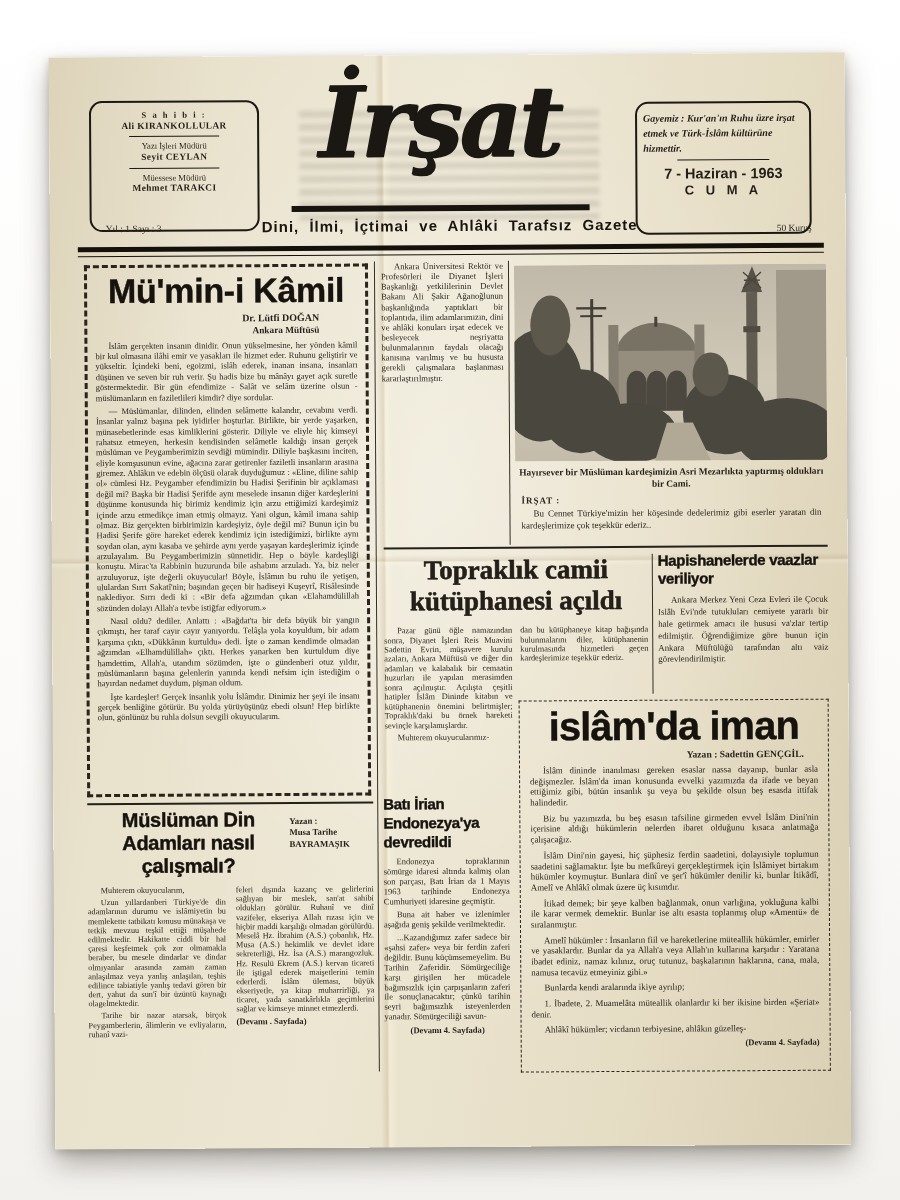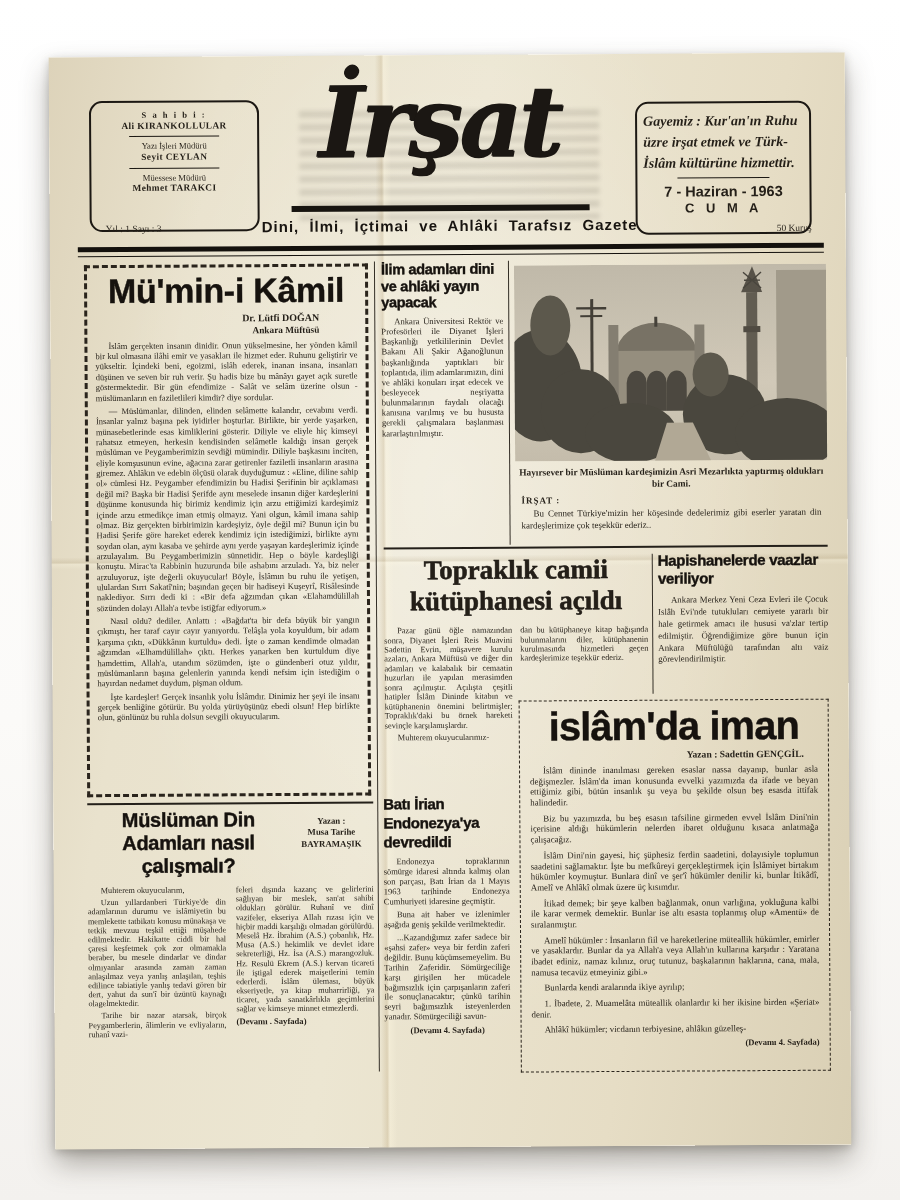--- a/index.html
+++ b/index.html
@@ -29,21 +29,21 @@
   
   .mh-box{position:absolute;border:2.5px solid #1c1813;border-radius:13px;
     text-align:center;font-size:8.6px;line-height:1.25;padding:7px 6px 4px;}
   .mh-box .sep{width:58%;height:0;border-top:1px solid #1c1813;margin:4px auto;}
   .mh-bold{font-weight:bold;font-size:9.3px;letter-spacing:.4px;}
   .title{position:absolute;left:230px;top:18px;width:320px;text-align:center;
     font-family:"DejaVu Serif", serif;font-style:italic;font-weight:bold;
     font-size:98px;line-height:1;letter-spacing:-4px;color:#1b1713;
     text-shadow:1px 1px 0 #1b1713;}
   .title-bar{position:absolute;left:242px;top:150px;width:298px;height:6px;background:#171410;}
-  .motto{font-style:italic;font-size:14px;line-height:1.5;font-weight:bold;}
+  .motto{font-style:italic;font-size:10px;line-height:1.5;font-weight:bold;}
   .mh-date{font-family:"Liberation Sans",sans-serif;font-weight:bold;font-size:14.5px;margin-top:3px;}
   .mh-day{font-family:"Liberation Sans",sans-serif;font-weight:bold;font-size:13px;letter-spacing:4px;}
   .issue{position:absolute;left:56px;top:167px;font-size:9.5px;}
   .tagline{position:absolute;left:200px;top:162px;width:400px;text-align:center;
     font-family:"Liberation Sans",sans-serif;font-weight:bold;font-size:15px;letter-spacing:1px;
     word-spacing:5px;color:#181410;}
   .price{position:absolute;right:34px;top:170px;font-size:9.5px;}
   .rule-thick{position:absolute;left:28px;right:22px;top:190px;height:4px;
     border-top:5px solid #14110d;border-bottom:1.5px solid #14110d;}
   
@@ -57,21 +57,21 @@
   .mumin{position:absolute;left:34px;top:208px;width:284px;height:532px;
     border:3px dashed #2a241c;padding:4px 8px;box-sizing:border-box;}
   .mumin h1{margin:2px 0 0;text-align:center;font-size:34px;line-height:1.05;}
   .mumin .auth{ text-align:right;padding-right:38px;font-weight:bold;font-size:10px;line-height:1.3;margin:2px 0 4px;}
   .mumin .auth .at{font-weight:bold;font-size:9.3px;}
   .mumin .bod{font-size:8.5px;line-height:1.22;}
   
   .dinadam{position:absolute;left:34px;top:752px;width:286px;}
   .dinadam .hd{display:flex;align-items:flex-start;}
   .dinadam h2{margin:0;flex:1;text-align:center;font-size:20px;line-height:1.15;}
-  .dinadam .by{width:84px;text-align:center;font-size:8.8px;font-weight:bold;line-height:1.3;padding-top:8px;}
+  .dinadam .by{width:84px;font-size:8.8px;font-weight:bold;line-height:1.3;padding-top:8px;}
   .dinadam .cols{display:flex;gap:10px;margin-top:8px;font-size:8.2px;line-height:1.12;}
   .dinadam .c{flex:1;}
   
   .ilim{position:absolute;left:331px;top:206px;width:122px;font-size:8.6px;line-height:1.18;}
   .ilim h2{margin:0 0 5px;font-size:14.5px;line-height:1.15;}
   
   .photo{position:absolute;left:464px;top:211px;width:312px;}
   .photo svg{display:block;width:312px;height:196px;filter:sepia(.18) contrast(.95);}
   .cap{font-weight:bold;font-size:9.4px;text-align:center;line-height:1.3;margin-top:5px;}
   .irsat-note{font-size:9px;line-height:1.35;margin-top:4px;padding:0 6px;}
@@ -148,21 +148,20 @@
       </div>
       <div class="bod">
         <p>İslâm gerçekten insanın dinidir. Onun yükselmesine, her yönden kâmil bir kul olmasına ilâhi emir ve yasakları ile hizmet eder. Ruhunu geliştirir ve yükseltir. İçindeki beni, egoizmi, islâh ederek, inanan insana, insanları düşünen ve seven bir ruh verir. Şu hadis bize bu mânâyı gayet açık suretle göstermektedir. Bir gün efendimize - Salât ve selâm üzerine olsun - müslümanların en faziletlileri kimdir? diye sordular.</p>
         <p>— Müslümanlar, dilinden, elinden selâmette kalandır, cevabını verdi. İnsanlar yalnız başına pek iyidirler hoşturlar. Birlikte, bir yerde yaşarken, münasebetlerinde esas kimliklerini gösterir. Diliyle ve eliyle hiç kimseyi rahatsız etmeyen, herkesin kendisinden selâmetle kaldığı insan gerçek müslüman ve Peygamberimizin sevdiği mümindir. Diliyle başkasını inciten, eliyle komşusunun evine, ağacına zarar getirenler faziletli insanların arasına giremez. Ahlâkın ve edebin ölçüsü olarak duyduğumuz : «Eline, diline sahip ol» cümlesi Hz. Peygamber efendimizin bu Hadisi Şerifinin bir açıklaması değil mi? Başka bir Hadisi Şerifde aynı meselede insanın diğer kardeşlerini düşünme konusunda hiç birimiz kendimiz için arzu ettiğimizi kardeşimiz içinde arzu etmedikçe iman etmiş olmayız. Yani olgun, kâmil imana sahip olmaz. Biz gerçekten birbirimizin kardeşiyiz, öyle değil mi? Bunun için bu Hadisi Şerife göre hareket ederek kendimiz için istediğimizi, birlikte aynı soydan olan, aynı kasaba ve şehirde aynı yerde yaşayan kardeşlerimiz içinde arzulayalım. Bu Peygamberimizin sünnetidir. Hep o böyle kardeşliği konuştu. Mirac'ta Rabbinin huzurunda bile ashabını arzuladı. Ya, biz neler arzuluyoruz, işte değerli okuyucular! Böyle, İslâmın bu ruhu ile yetişen, ululardan Sırrı Sakatî'nin; başından geçen bir hadiseyi Kuşeyrî, Risâlesinde naklediyor. Sırrı dedi ki : «Bir defa ağzımdan çıkan «Elahamdülillah sözünden dolayı Allah'a tevbe istiğfar ediyorum.»</p>
         <p>Nasıl oldu? dediler. Anlattı : «Bağdat'ta bir defa büyük bir yangın çıkmıştı, her taraf cayır cayır yanıyordu. Telâşla yola koyuldum, bir adam karşıma çıktı, «Dükkânın kurtuldu» dedi. İşte o zaman kendimde olmadan ağzımdan «Elhamdülillah» çıktı. Herkes yanarken ben kurtuldum diye hamdettim, Allah'a, utandım sözümden, işte o gündenberi otuz yıldır, müslümanların başına gelenlerin yanında kendi nefsim için istediğim o hayırdan nedamet duydum, pişman oldum.</p>
         <p>İşte kardeşler! Gerçek insanlık yolu İslâmdır. Dinimiz her şeyi ile insanı gerçek benliğine götürür. Bu yolda yürüyüşünüz ebedi olsun! Hep birlikte olun, gönlünüz bu ruhla dolsun sevgili okuyucularım.</p>
       </div>
     </div>
 
     <div class="ilim art">
-      <h2 class="head-sans">İlim adamları dini ve ahlâki yayın yapacak</h2>
       <p>Ankara Üniversitesi Rektör ve Profesörleri ile Diyanet İşleri Başkanlığı yetkililerinin Devlet Bakanı Ali Şakir Ağanoğlunun başkanlığında yaptıkları bir toplantıda, ilim adamlarımızın, dini ve ahlâki konuları irşat edecek ve besleyecek neşriyatta bulunmalarının faydalı olacağı kanısına varılmış ve bu hususta gerekli çalışmalara başlanması kararlaştırılmıştır.</p>
     </div>
 
     <div class="photo">
       <svg viewBox="0 0 312 196" preserveAspectRatio="none">
         <defs>
           <linearGradient id="sky" x1="0" y1="0" x2="0" y2="1">
             <stop offset="0" stop-color="#b9b6ac"></stop>
               <stop offset=".6" stop-color="#c9c6bb"></stop>
               <stop offset="1" stop-color="#bdb9ad"></stop>

